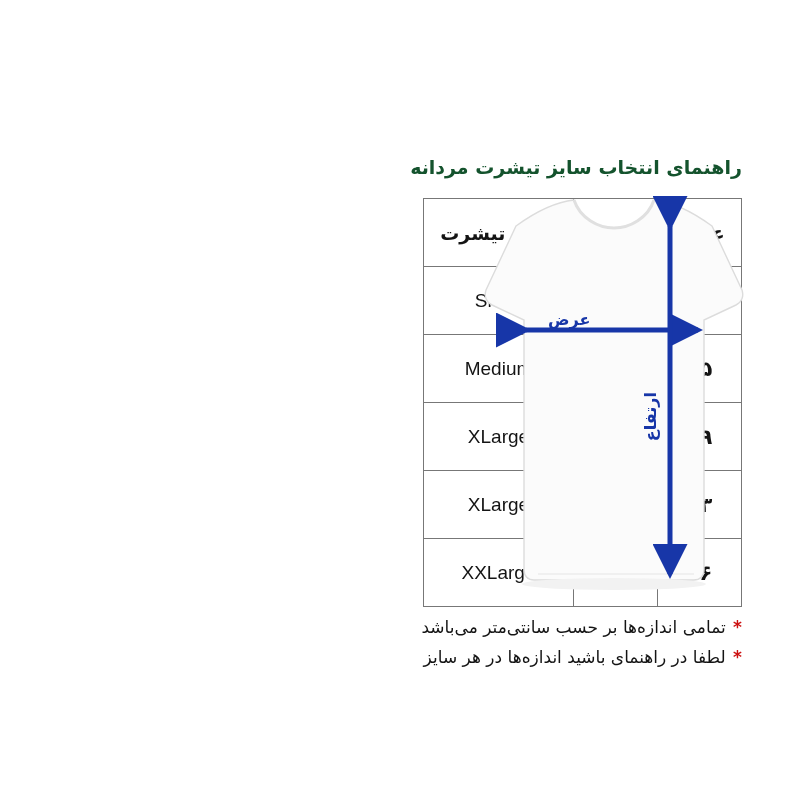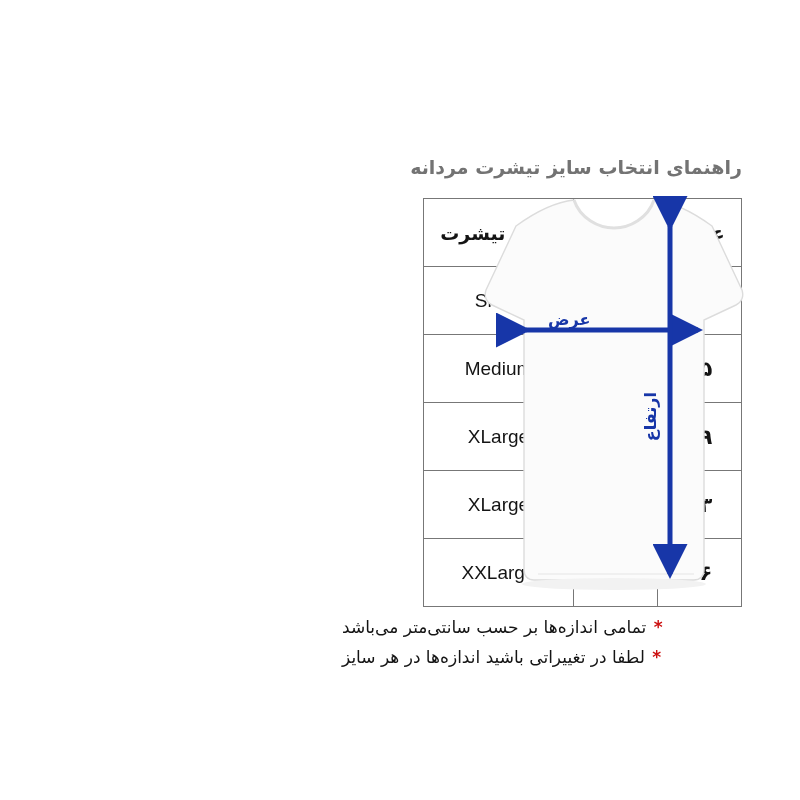--- a/index.html
+++ b/index.html
@@ -20,21 +20,21 @@
     inset: 0;
   }
 
   
   .title {
     position: absolute;
     top: 156px;
     right: 58px;
     font-size: 19px;
     font-weight: 700;
-    color: #737373;
+    color: #14532d;
     letter-spacing: 0;
     direction: rtl;
     white-space: nowrap;
   }
 
   
   .size-table-wrap {
     position: absolute;
     top: 198px;
     right: 58px;
@@ -75,21 +75,21 @@
   col.c-height { width: 84px; }
   col.c-size   { width: 150px; }
 
   
   .notes {
     position: absolute;
     top: 612px;
     right: 58px;
     width: 400px;
     direction: rtl;
-    text-align: left;
+    text-align: right;
   }
   .note-line {
     font-size: 17px;
     line-height: 30px;
     color: #141414;
     white-space: nowrap;
   }
   .note-line .star {
     color: #cc1111;
     font-weight: 700;
@@ -178,21 +178,21 @@
     </table>
   </div>
 
   <div class="notes">
     <div class="note-line">
       <span class="star">*</span>
       <span>تمامی اندازه‌ها بر حسب سانتی‌متر می‌باشد</span>
     </div>
     <div class="note-line">
       <span class="star">*</span>
-      <span>لطفا در تغییراتی باشید اندازه‌ها در هر سایز</span>
+      <span>لطفا در راهنمای باشید اندازه‌ها در هر سایز</span>
     </div>
   </div>
 
   <div class="shirt-area">
     <svg class="shirt-svg" width="360" height="430" viewBox="0 0 360 430">
       <defs>
         <marker id="arrHead" markerWidth="7" markerHeight="7" refX="6" refY="3.5" orient="auto">
           <polygon points="0 0, 7 3.5, 0 7" fill="#1736a8"></polygon>
         </marker>
       </defs>

